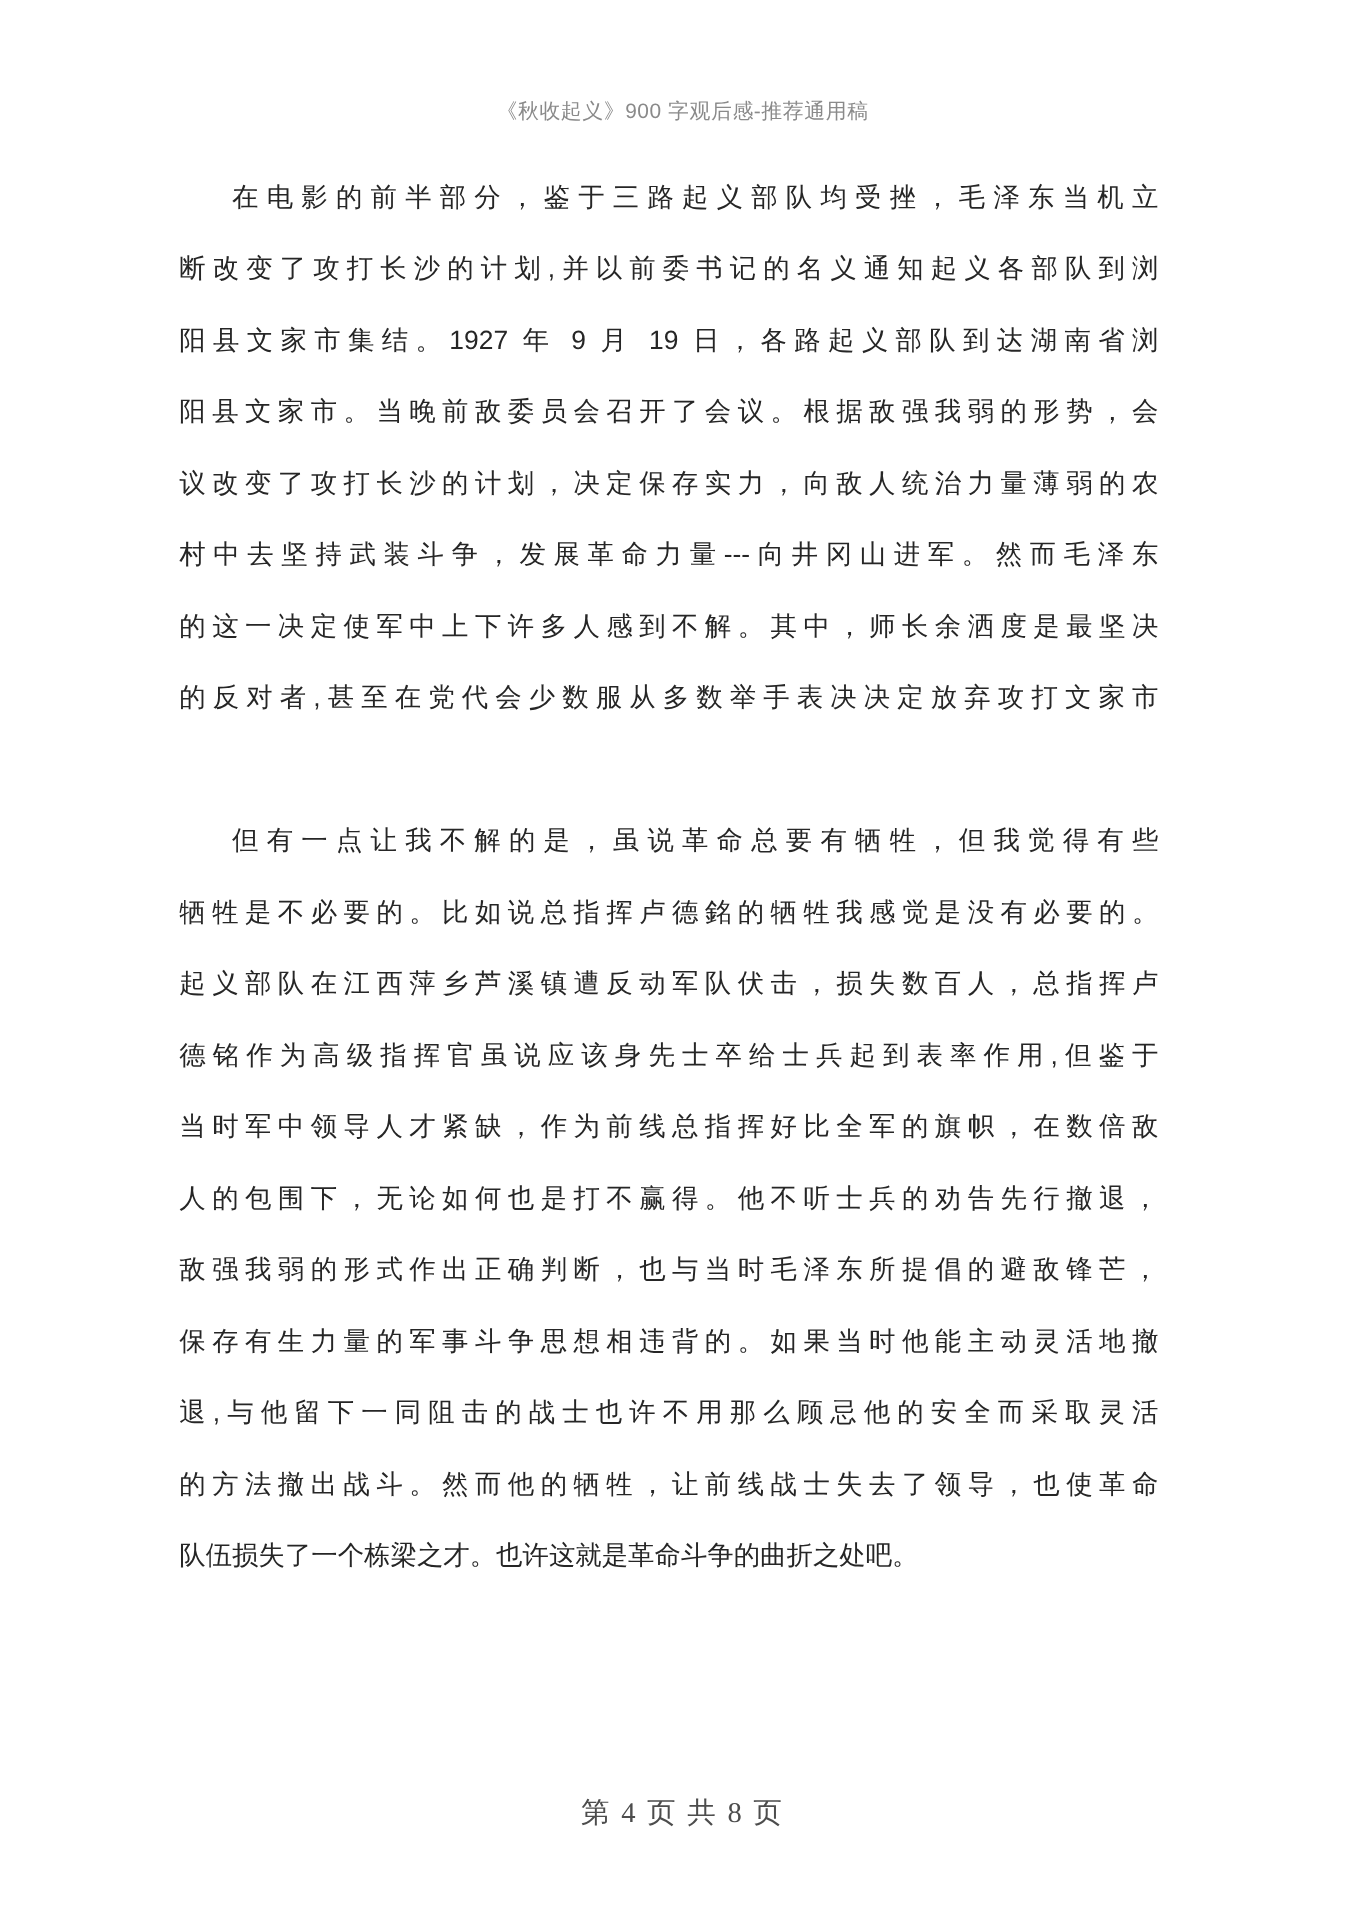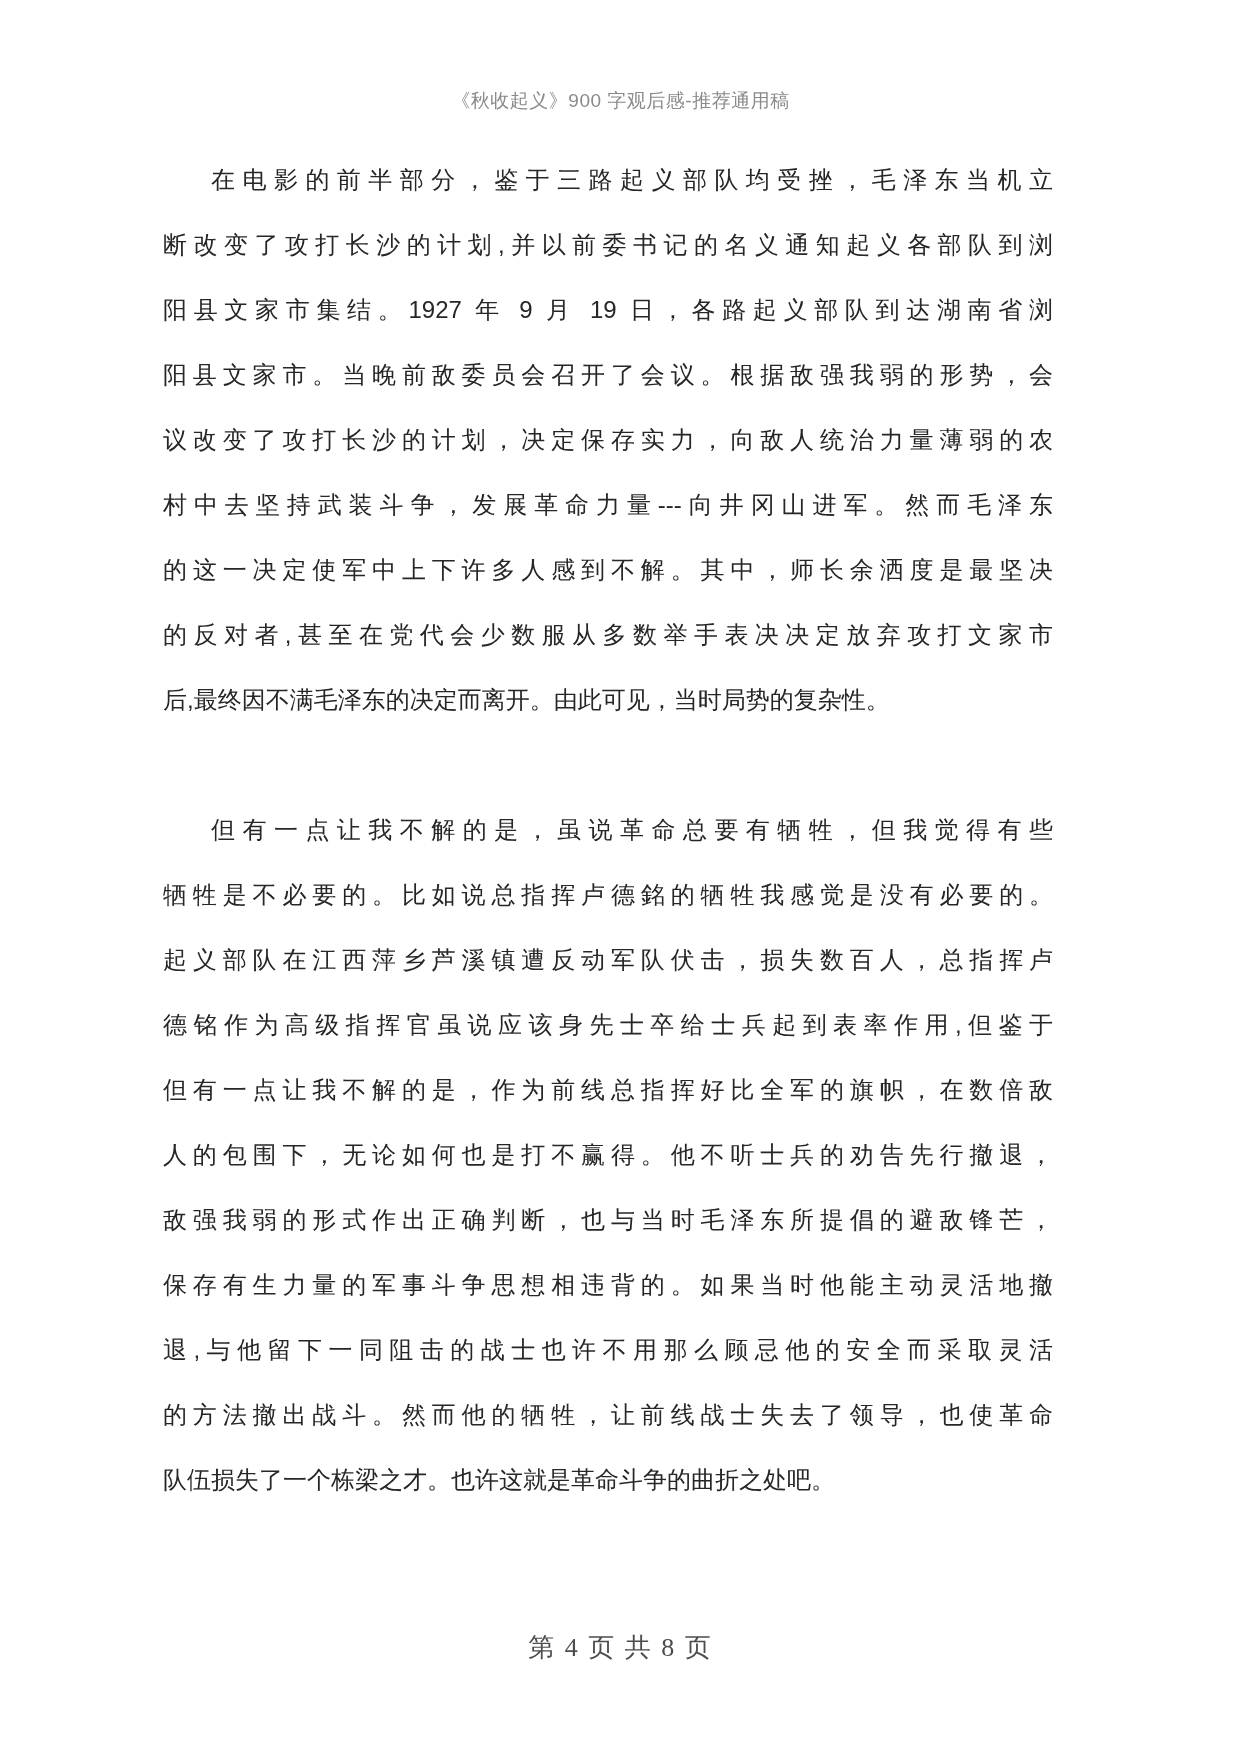--- a/index.html
+++ b/index.html
@@ -74,28 +74,27 @@
 
   <div class="paragraph">
         <div class="line first">在电影的前半部分，鉴于三路起义部队均受挫，毛泽东当机立</div>
         <div class="line">断改变了攻打长沙的计划,并以前委书记的名义通知起义各部队到浏</div>
         <div class="line">阳县文家市集结。1927 年 9 月 19 日，各路起义部队到达湖南省浏</div>
         <div class="line">阳县文家市。当晚前敌委员会召开了会议。根据敌强我弱的形势，会</div>
         <div class="line">议改变了攻打长沙的计划，决定保存实力，向敌人统治力量薄弱的农</div>
         <div class="line">村中去坚持武装斗争，发展革命力量---向井冈山进军。然而毛泽东</div>
         <div class="line">的这一决定使军中上下许多人感到不解。其中，师长余洒度是最坚决</div>
         <div class="line">的反对者,甚至在党代会少数服从多数举手表决决定放弃攻打文家市</div>
-        <div class="line last">后,最终因不满毛泽东的决定而离开。由此可见，当时局势的复杂性。</div>
       </div>
       <div class="paragraph">
         <div class="line first">但有一点让我不解的是，虽说革命总要有牺牲，但我觉得有些</div>
         <div class="line">牺牲是不必要的。比如说总指挥卢德銘的牺牲我感觉是没有必要的。</div>
         <div class="line">起义部队在江西萍乡芦溪镇遭反动军队伏击，损失数百人，总指挥卢</div>
         <div class="line">德铭作为高级指挥官虽说应该身先士卒给士兵起到表率作用,但鉴于</div>
-        <div class="line">但有一点让我不解的是，作为前线总指挥好比全军的旗帜，在数倍敌</div>
+        <div class="line">当时军中领导人才紧缺，作为前线总指挥好比全军的旗帜，在数倍敌</div>
         <div class="line">人的包围下，无论如何也是打不赢得。他不听士兵的劝告先行撤退，</div>
         <div class="line">敌强我弱的形式作出正确判断，也与当时毛泽东所提倡的避敌锋芒，</div>
         <div class="line">保存有生力量的军事斗争思想相违背的。如果当时他能主动灵活地撤</div>
         <div class="line">退,与他留下一同阻击的战士也许不用那么顾忌他的安全而采取灵活</div>
         <div class="line">的方法撤出战斗。然而他的牺牲，让前线战士失去了领导，也使革命</div>
         <div class="line last">队伍损失了一个栋梁之才。也许这就是革命斗争的曲折之处吧。</div>
       </div>
     </div>
 
   <div class="doc-footer">第 4 页 共 8 页</div>

